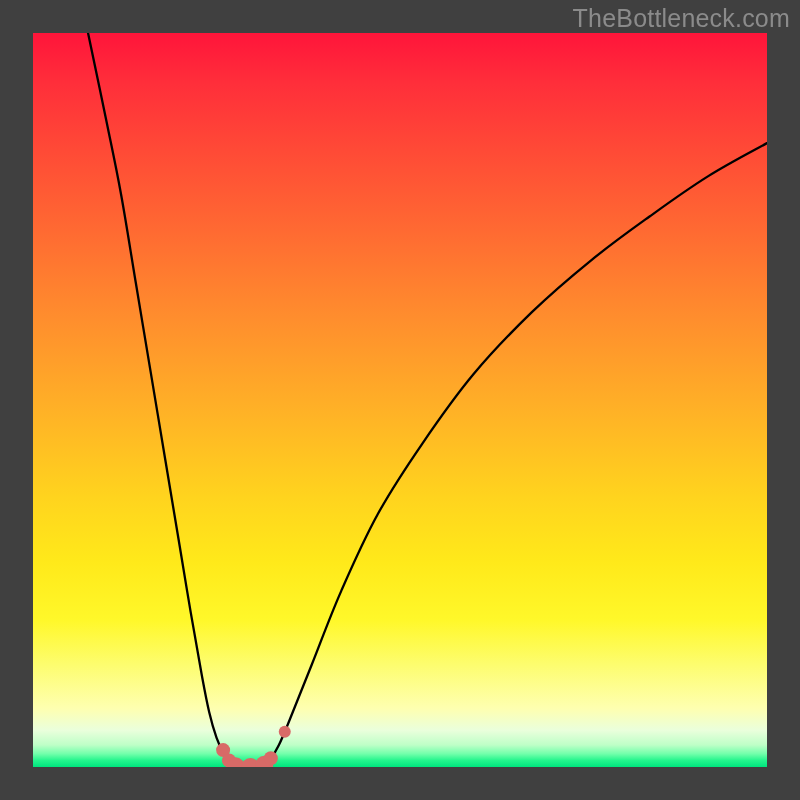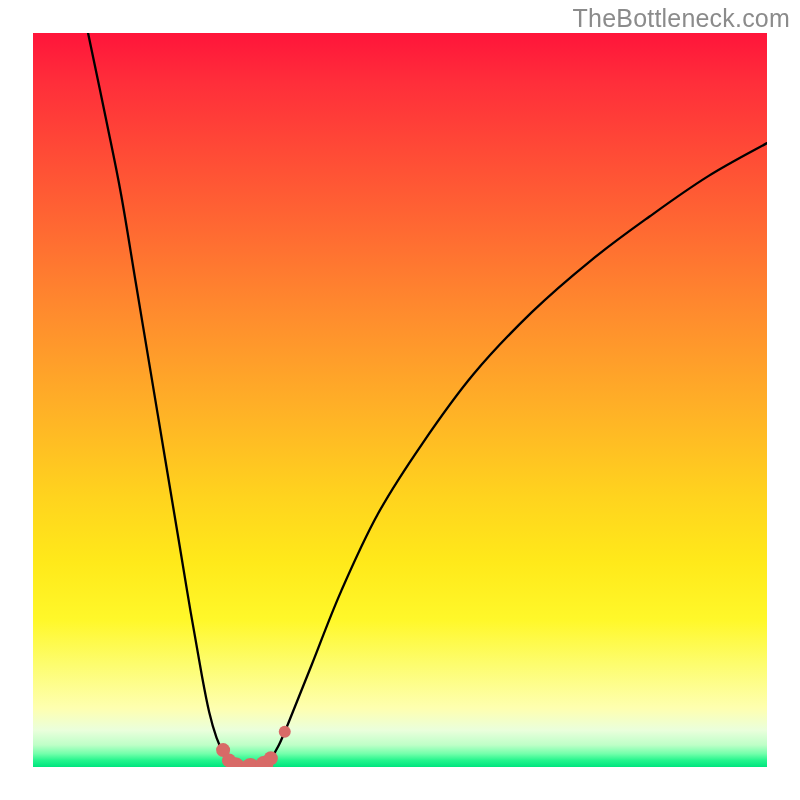--- a/index.html
+++ b/index.html
@@ -9,21 +9,21 @@
     height: 800px;
     background: #000;
     overflow: hidden;
   }
   .frame {
     position: absolute;
     left: 0;
     top: 0;
     width: 800px;
     height: 800px;
-    background: #ffffff;
+    background: #404040;
   }
   .plot {
     position: absolute;
     left: 33px;
     top: 33px;
     width: 734px;
     height: 734px;
     overflow: hidden;
   }
   .gradient {

